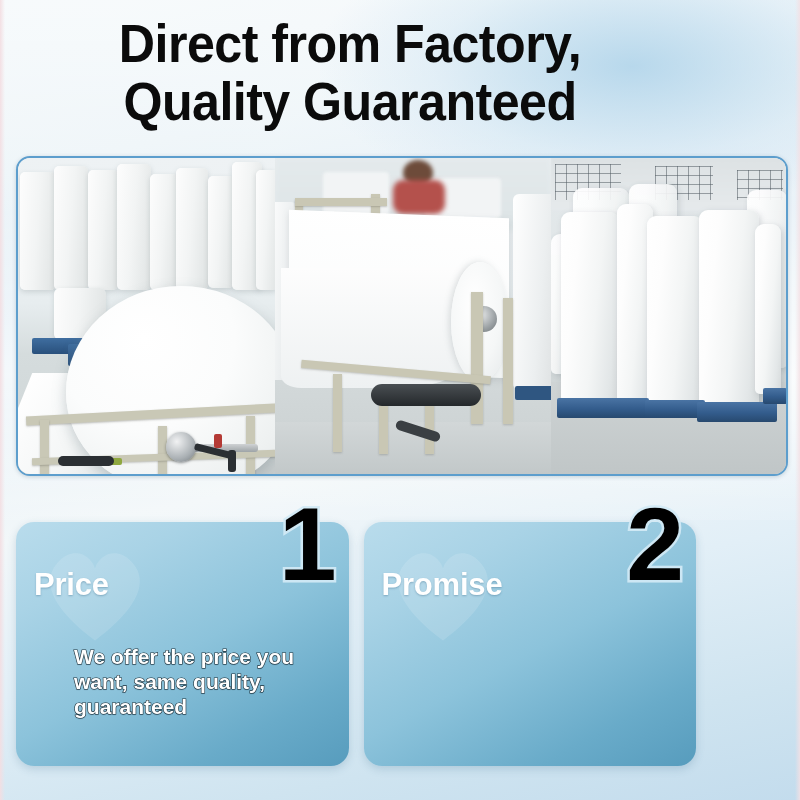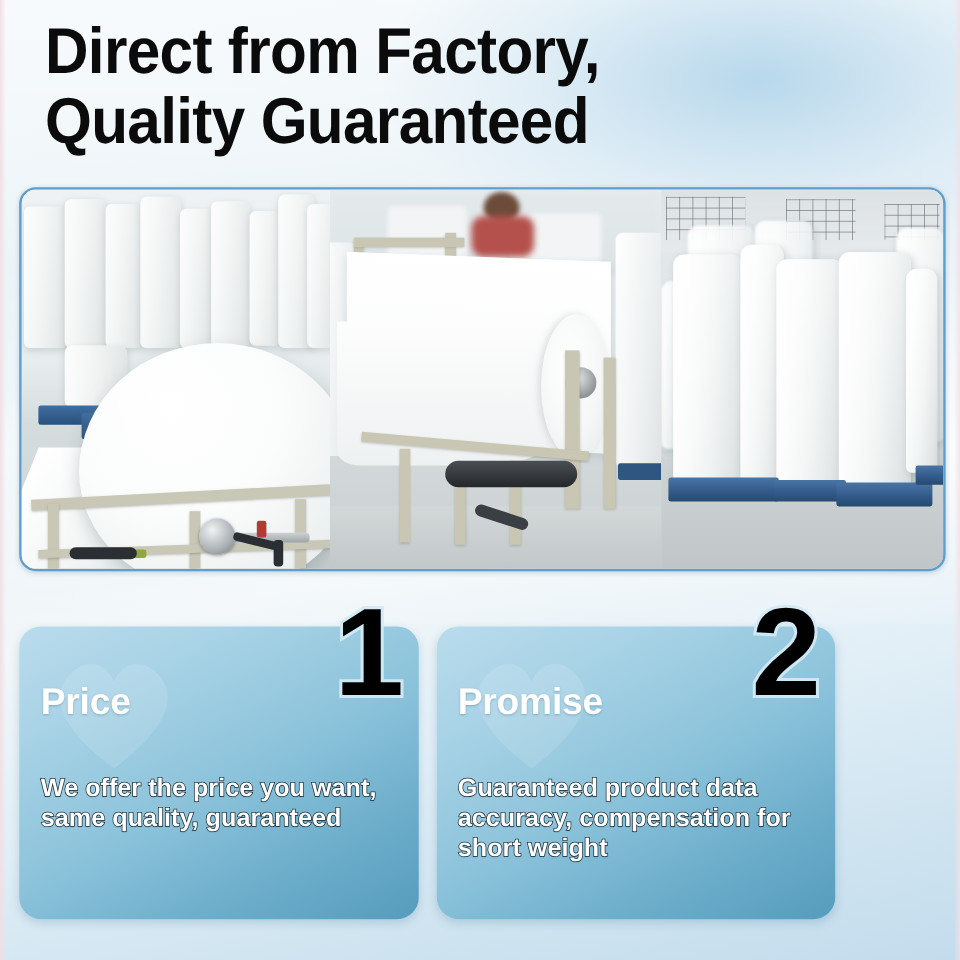--- a/index.html
+++ b/index.html
@@ -60,23 +60,23 @@
     position: absolute;
     right: -40px; top: -30px;
     width: 520px; height: 240px;
     background: radial-gradient(ellipse at 60% 40%, rgba(169,208,232,.80) 0%, rgba(196,223,240,.35) 45%, rgba(255,255,255,0) 72%);
     pointer-events: none;
   }
 
   
   .headline {
     position: absolute;
-    left: 13px; top: 14px;
+    left: 0; top: 14px;
     width: 700px;
-    text-align: left;
+    text-align: center;
     z-index: 6;
   }
   .headline-line {
     display: block;
     color: #0b0b0b;
     font-family: "Liberation Sans Narrow", "Liberation Sans", "DejaVu Sans", sans-serif;
     font-weight: 700;
     font-size: 54px;
     line-height: 58px;
     letter-spacing: -0.6px;
@@ -374,20 +374,21 @@
     font-size: 21px;
     line-height: 25px;
     z-index: 3;
   }
   
   .card.outlined .card-body {
     color: #ffffff;
     -webkit-text-stroke: 1.2px #1b2b33;
     paint-order: stroke fill;
     text-shadow: 0 1px 1px rgba(20,40,55,.35);
+    margin-left: 40px;
   }
   
   .card.plain .card-body {
     color: #e8f2f7;
     text-shadow: 0 1px 2px rgba(35,85,115,.40);
   }
   .card.plain .card-body { left: 30px; top: 128px; }
 </style>
 </head>
 <body>
@@ -517,21 +518,20 @@
     </div>
 
     <div class="card outlined">
       <div class="card-inner">
         <div class="watermark">
           <svg viewBox="0 0 100 100" aria-hidden="true">
             <path d="M50 92 C10 62 6 40 20 26 C32 14 46 20 50 32 C54 20 68 14 80 26 C94 40 90 62 50 92 Z" fill="#ffffff"></path>
           </svg>
         </div>
         <div class="card-title">Promise</div>
-        <div class="card-body">Guaranteed product data accuracy, compensation for short weight</div>
       </div>
       <div class="card-num">2</div>
     </div>
 
 
   </div>
 
 </div>
 
 </body></html>

